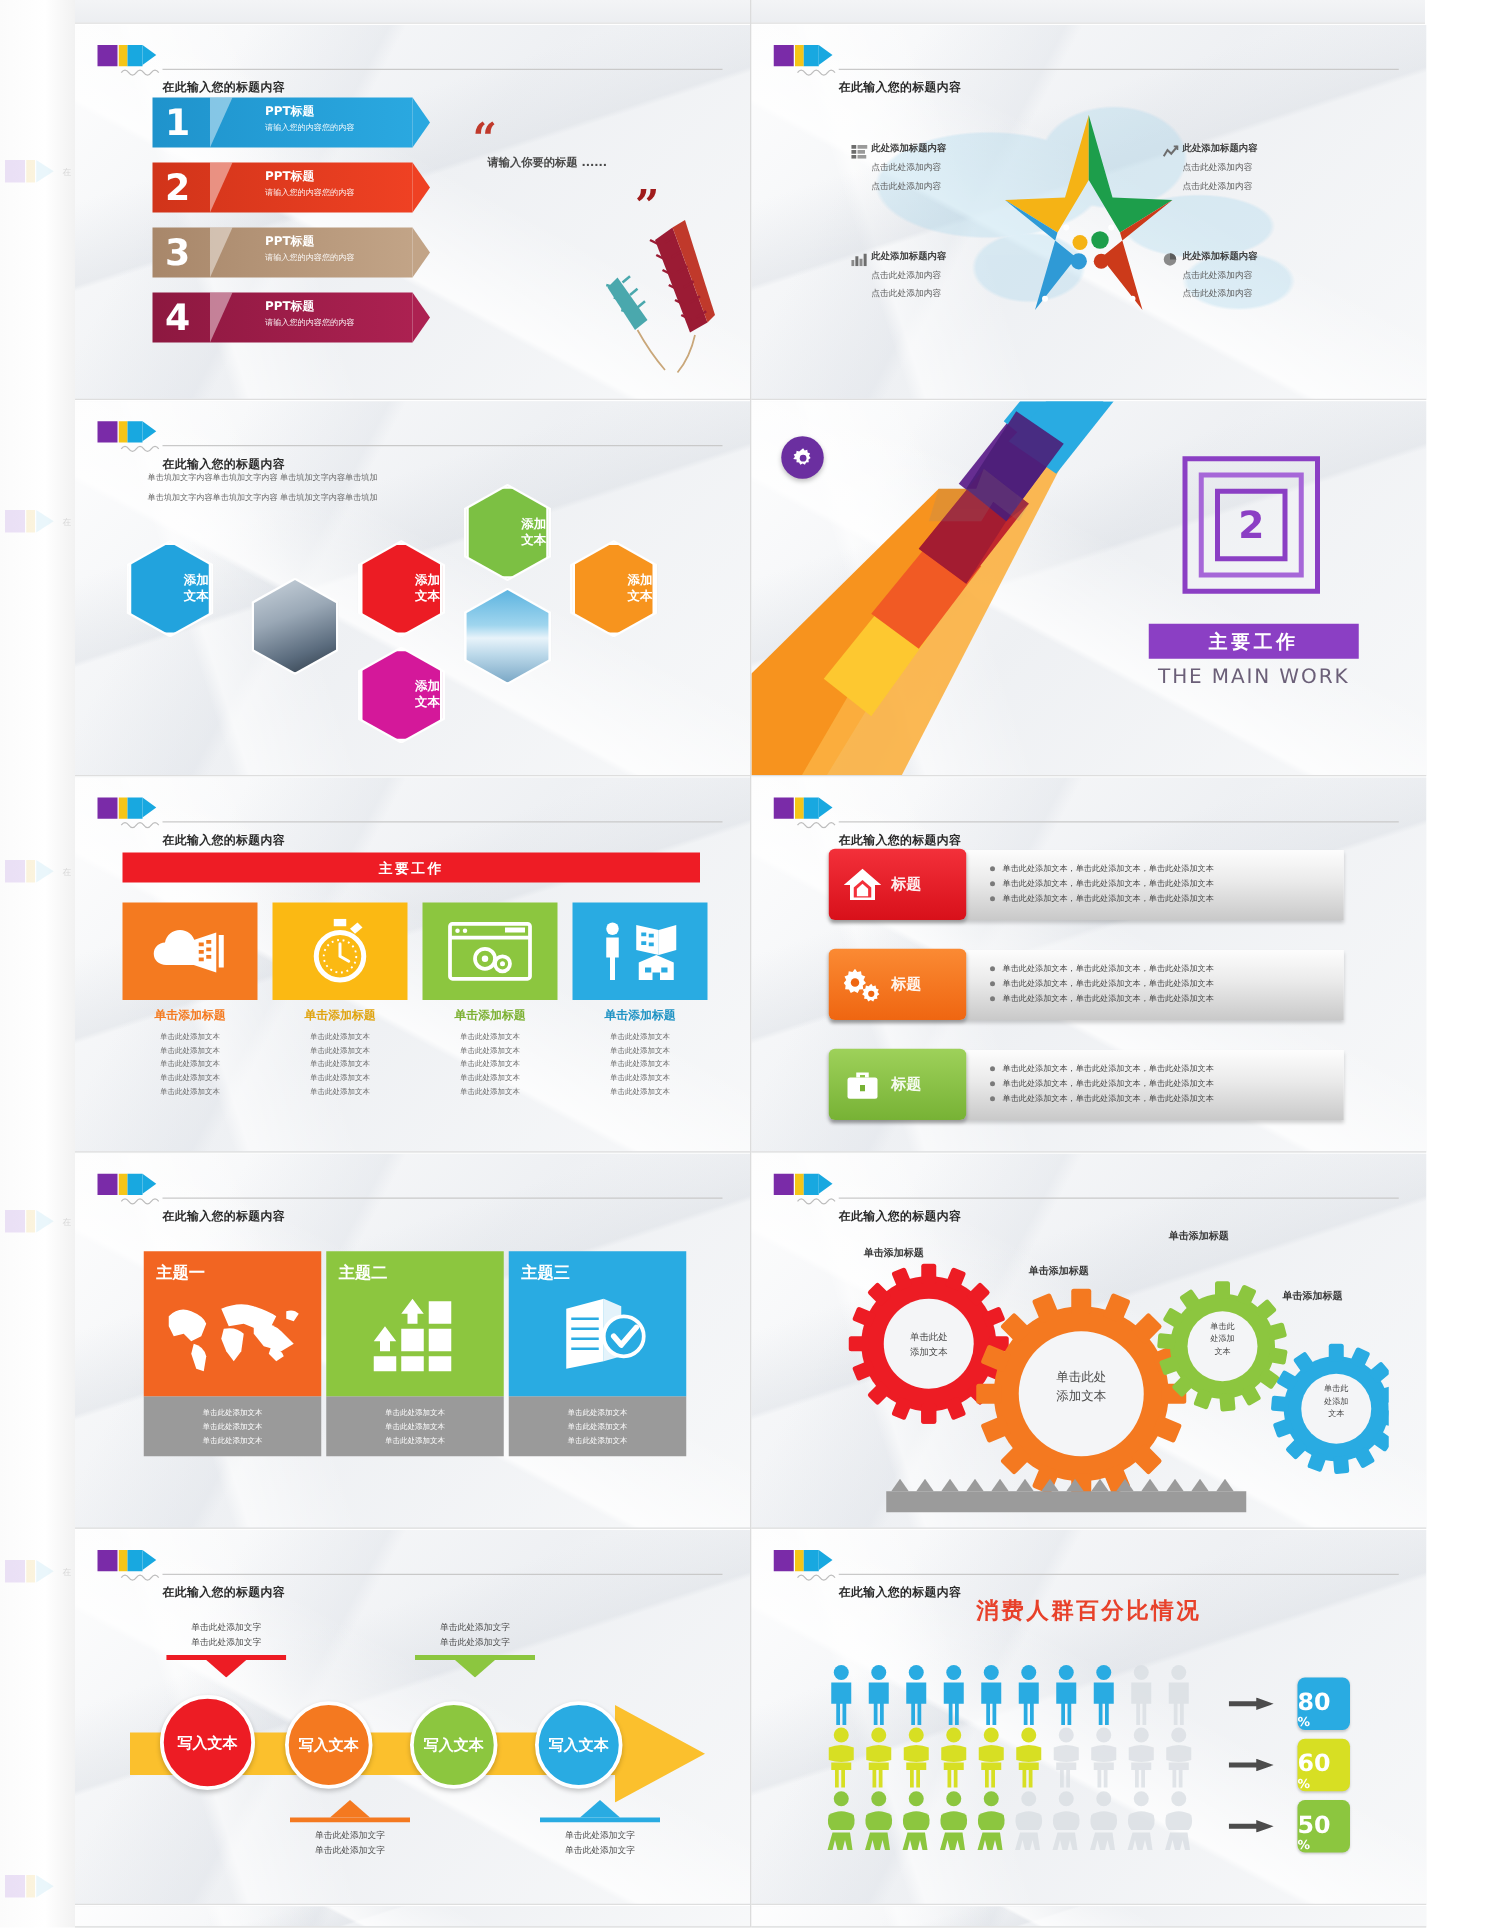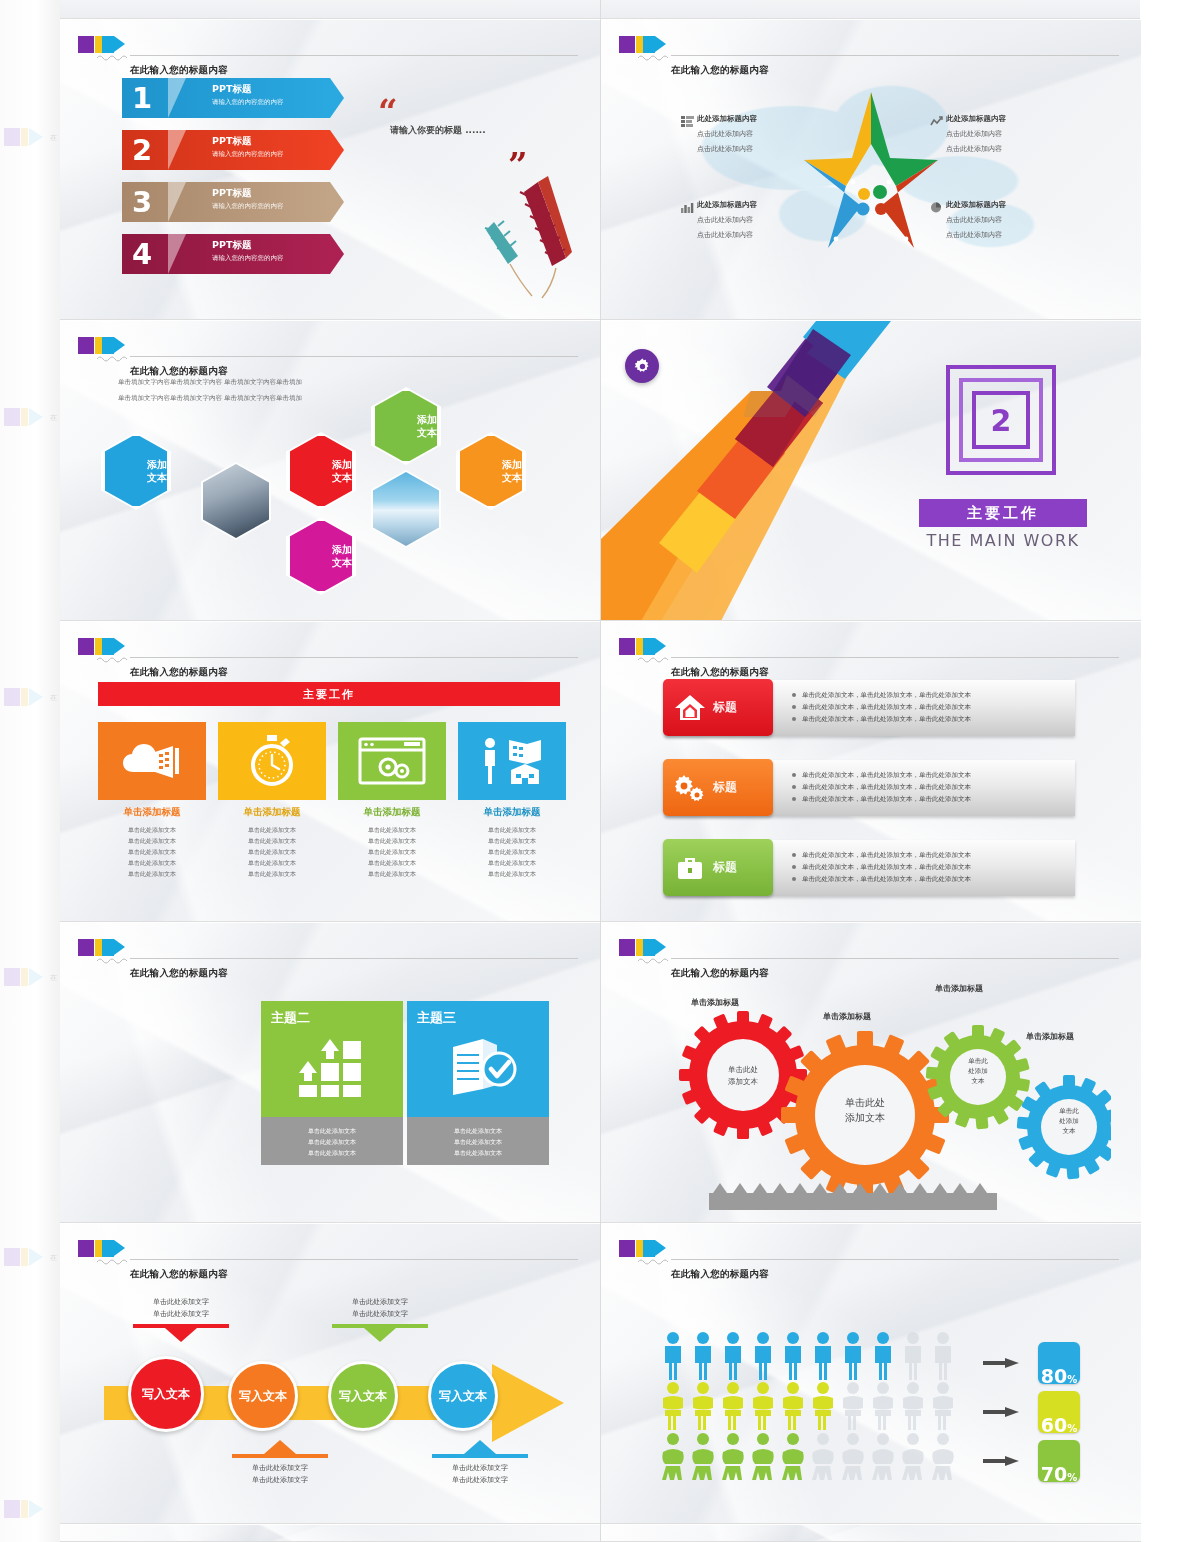--- a/index.html
+++ b/index.html
@@ -128,22 +128,22 @@
   .gearlbl{position:absolute;font-size:8px;font-weight:bold;color:#3b3b3b;}
   .gearctr{position:absolute;text-align:center;color:#4a4a4a;font-weight:500;}
 
   
   .c9{position:absolute;border-radius:50%;border:3px solid #fff;display:flex;align-items:center;justify-content:center;
      color:#fff;font-size:12px;font-weight:bold;box-shadow:0 2px 4px rgba(0,0,0,.22);}
   .lbl9{position:absolute;font-size:7px;color:#4a4a4a;line-height:12px;text-align:center;width:110px;}
 
   
   .t10{position:absolute;left:0;right:0;top:52px;text-align:center;font-size:18px;font-weight:bold;color:#e8412a;letter-spacing:2px;}
-  .pct{position:absolute;width:42px;height:42px;border-radius:6px;display:flex;align-items:baseline;justify-content:center;
-     color:#fff;font-weight:bold;font-size:19px;padding-top:23px;box-shadow:0 1px 2px rgba(0,0,0,.18);}
+  .pct{position:absolute;width:42px;height:42px;border-radius:6px;display:flex;align-items:baseline;justify-content:flex-end;
+     color:#fff;font-weight:bold;font-size:19px;padding-top:13px;box-shadow:0 1px 2px rgba(0,0,0,.18);flex-direction:column;}
   .pct span{font-size:10px;}
   .arw10{position:absolute;width:36px;height:10px;}
 </style>
 </head>
 <body>
 
 <div class="ghost-col">
   <div class="ghost-logo" style="top:128px;">
       <i class="gp"></i>
       <i class="gy"></i>
@@ -630,20 +630,41 @@
           <i class="c"></i>
           <i class="a"></i>
         </div>
     <div class="stitle">在此输入您的标题内容</div>
     <div class="hrule"></div>
     <svg class="squig" viewBox="0 0 34 8">
           <path d="M1 5 q3 -4 6 0 t6 0 t6 0 t6 0 t6 0" fill="none" stroke="#bdbdbd" stroke-width="1"></path>
         </svg>
   </div>
 
+  <div class="t7" style="left:55px;top:78px;">
+    <div class="top" style="background:#f26522;">
+      <div class="lb">主题一</div>
+      <svg style="position:absolute;left:14px;top:36px;width:114px;height:62px;" viewBox="0 0 114 62">
+        <g fill="#fff">
+          <path d="M6 16 q8 -8 18 -4 t12 10 l-4 10 -8 4 -6 -6 -8 2 -4 -8z"></path>
+          <path d="M26 38 q8 2 10 10 l-2 12 -6 -2 -4 -12z"></path>
+          <path d="M48 10 q14 -6 26 -2 t18 8 l-4 8 -12 2 -10 -4 -12 2z"></path>
+          <path d="M50 26 q10 -2 16 4 l-2 14 -6 8 -6 -8 -4 -10z"></path>
+          <path d="M74 22 q14 -2 22 6 t10 10 l-10 6 -14 -4 -8 -10z"></path>
+          <path d="M88 40 q8 2 10 8 l-6 4 -6 -6z"></path>
+          <path d="M100 12 q6 -2 10 2 l-4 6 -6 -2z"></path>
+        </g>
+      </svg>
+    </div>
+    <div class="bot">
+      <div>单击此处添加文本</div>
+      <div>单击此处添加文本</div>
+      <div>单击此处添加文本</div>
+    </div>
+  </div>
 
   <div class="t7" style="left:201px;top:78px;">
     <div class="top" style="background:#8cc63f;">
       <div class="lb">主题二</div>
       <svg style="position:absolute;left:36px;top:36px;width:72px;height:62px;" viewBox="0 0 72 62">
         <g fill="#fff">
           <rect x="46" y="4" width="18" height="18"></rect>
           <rect x="46" y="26" width="18" height="18"></rect>
           <rect x="46" y="48" width="18" height="12"></rect>
           <rect x="24" y="26" width="18" height="18"></rect>
@@ -900,20 +921,21 @@
           <i class="y"></i>
           <i class="c"></i>
           <i class="a"></i>
         </div>
     <div class="stitle">在此输入您的标题内容</div>
     <div class="hrule"></div>
     <svg class="squig" viewBox="0 0 34 8">
           <path d="M1 5 q3 -4 6 0 t6 0 t6 0 t6 0 t6 0" fill="none" stroke="#bdbdbd" stroke-width="1"></path>
         </svg>
   </div>
+  <div class="t10">消费人群百分比情况</div>
 
   <svg style="position:absolute;left:60px;top:108px;width:300px;height:150px;" viewBox="0 0 300 150">
     <defs>
       <g id="manA">
             <circle cx="12" cy="6" r="6"></circle>
             <path d="M4 14 h16 v17 h-4 v17 h-3 v-17 h-2 v17 h-3 v-17 h-4z"></path>
           </g>
       <g id="manB">
             <circle cx="12" cy="6" r="6"></circle>
             <path d="M2 16 q10 -4 20 0 v10 q-10 3 -20 0z"></path>
@@ -981,21 +1003,21 @@
 
   <div class="pct" style="left:437px;top:118px;background:#29abe2;">
     <b>80</b>
         <span>%</span>
   </div>
   <div class="pct" style="left:437px;top:167px;background:#d7df23;">
     <b>60</b>
         <span>%</span>
   </div>
   <div class="pct" style="left:437px;top:216px;background:#8cc63f;">
-    <b>70</b>
+    <b>50</b>
         <span>%</span>
   </div>
 </div>
 
 <div class="slide" style="left:0;top:1525px;height:17px;">
   <div class="shead" style="top:14px;">
     <div class="logo">
           <i class="p"></i>
           <i class="y"></i>
           <i class="c"></i>

